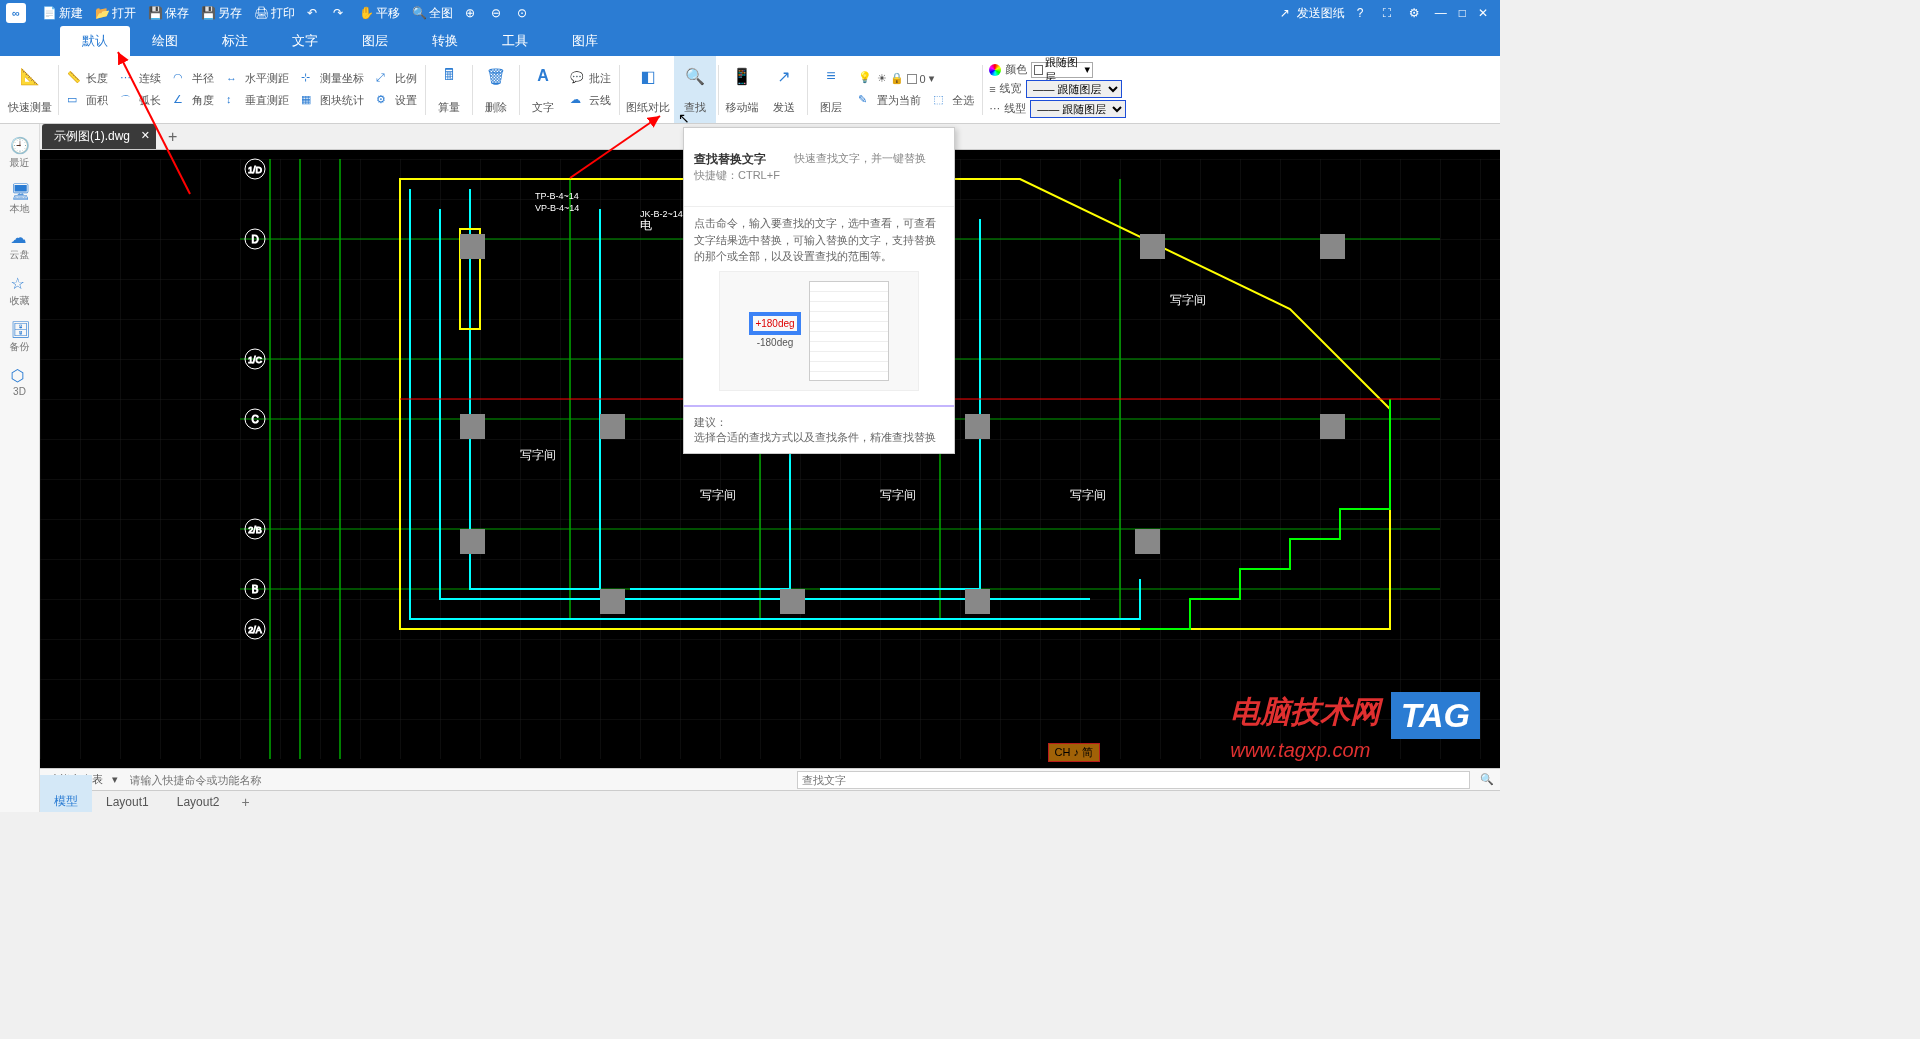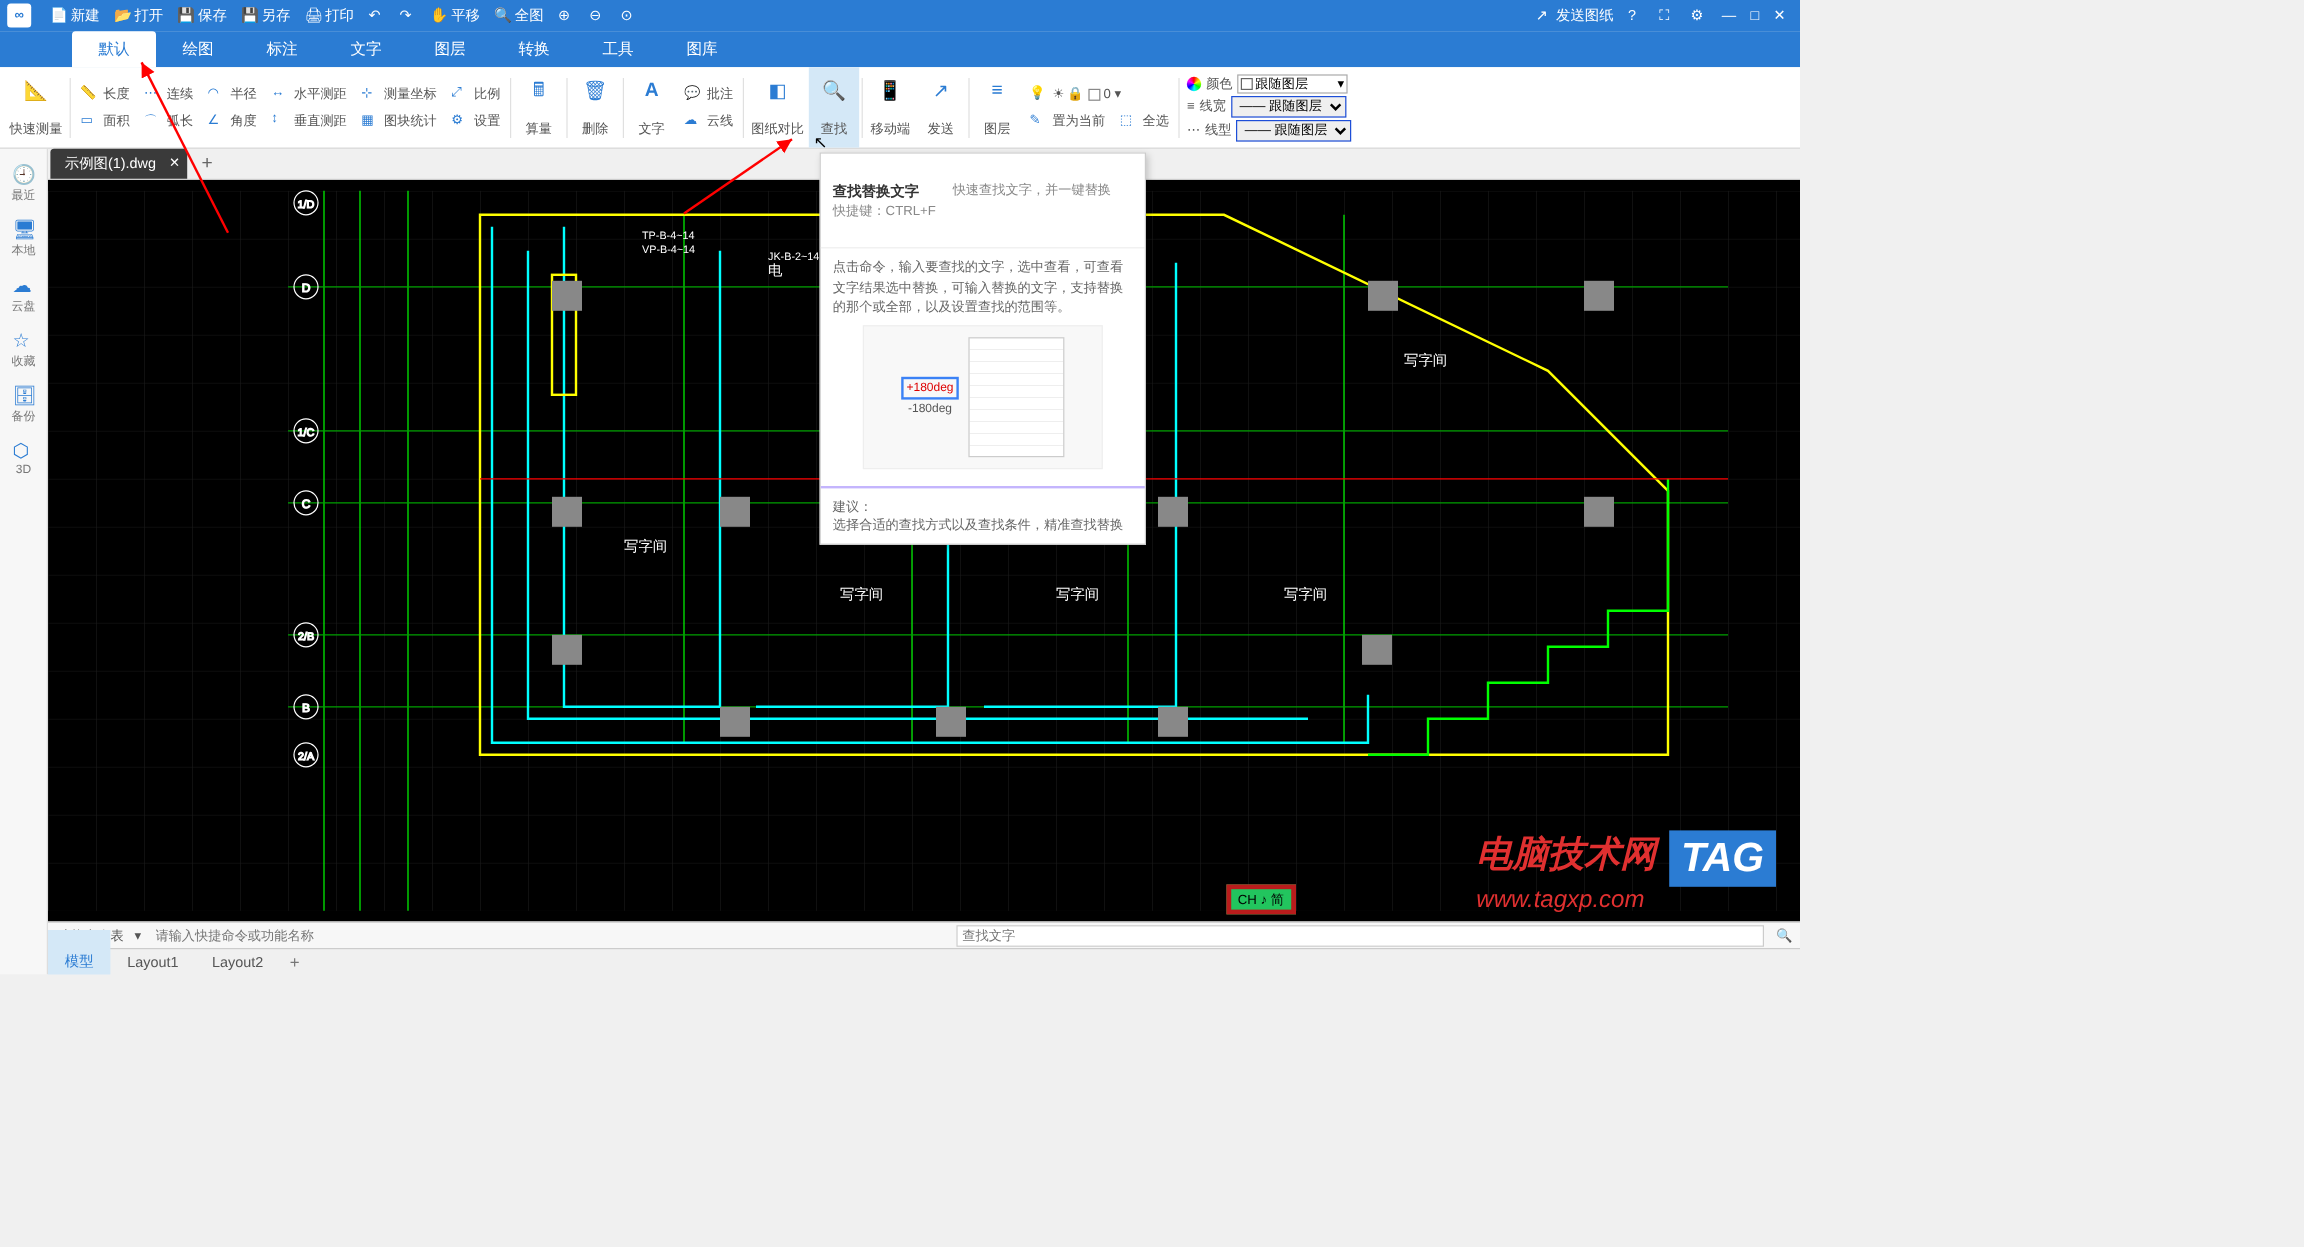--- a/index.html
+++ b/index.html
@@ -27,21 +27,21 @@
 .rsmallcol { display: flex; flex-direction: column; gap: 2px; padding: 0 2px; }
 .rsmall { display: flex; align-items: center; gap: 3px; font-size: 11px; color: #555; cursor: pointer; padding: 2px 4px; }
 .rsmall .sicon { width: 16px; height: 16px; color: #2b7cd3; }
 .rgroup.highlight { background: #d4e8f7; }
 
 
 .propcol { display: flex; flex-direction: column; gap: 2px; padding: 0 4px; }
 .proprow { display: flex; align-items: center; gap: 4px; font-size: 11px; }
 .proprow .plabel { color: #555; }
 .proprow select, .proprow .pselect { font-size: 11px; border: 1px solid #1d4ed8; height: 18px; padding: 0 2px; }
-.colorswatch { width: 92px; height: 16px; border: 1px solid #aaa; display: flex; align-items: center; padding: 0 2px; gap: 2px; }
+.colorswatch { width: 62px; height: 16px; border: 1px solid #aaa; display: flex; align-items: center; padding: 0 2px; gap: 2px; }
 .colorswatch .sq { width: 10px; height: 10px; border: 1px solid #666; }
 
 
 .leftside { position: absolute; left: 0; top: 124px; width: 40px; bottom: 0; background: #f7f7f7; border-right: 1px solid #ddd; display: flex; flex-direction: column; align-items: center; padding-top: 6px; }
 .sideitem { display: flex; flex-direction: column; align-items: center; gap: 2px; padding: 6px 0; cursor: pointer; color: #2b7cd3; width: 100%; }
 .sideitem .silabel { font-size: 10px; color: #777; }
 .sideitem .siicon { width: 18px; height: 18px; }
 
 
 .filetabs { position: absolute; left: 40px; top: 124px; right: 0; height: 26px; background: #f0f0f0; display: flex; align-items: center; border-bottom: 1px solid #ccc; }
@@ -66,21 +66,21 @@
 
 
 .redarrow { position: absolute; z-index: 5; pointer-events: none; }
 
 
 .cmdbar { position: absolute; left: 40px; bottom: 22px; right: 0; height: 22px; background: #f7f7f7; border-top: 1px solid #ccc; display: flex; align-items: center; font-size: 11px; }
 .cmdbar .cmdlabel { padding: 0 8px; color: #555; display:flex; align-items:center; gap:9px;}
 .cmdbar input { flex: 1; border: none; background: transparent; font-size: 11px; padding: 2px 4px; color: #999; }
 .cmdbar .rightinput { width: 140px; border: 1px solid #ccc; margin-right: 4px; background:#fff; }
 
-.inputhint { position:absolute; right: 420px; bottom: 50px; background:#22c55e; border:4px solid #b91c1c; font-size:11px; padding:1px 6px; }
+.inputhint { position:absolute; right: 400px; bottom: 50px; background:#a16207; border:1px solid #b91c1c; font-size:11px; padding:1px 6px; }
 
 
 .layouttabs { position: absolute; left: 40px; bottom: 0; right: 0; height: 22px; background: #f0f0f0; border-top: 1px solid #ccc; display: flex; align-items: center; font-size: 12px; }
 .layouttabs .ltab { padding: 18px 14px; cursor: pointer; color: #555; }
 .layouttabs .ltab.active { background: #d4e8f7; color: #2b7cd3; }
 .layouttabs .addl { padding: 0 8px; font-size: 14px; color: #777; cursor: pointer; }
 
 
 .watermark { position: absolute; right: 20px; bottom: 50px; z-index: 20; text-align: left; pointer-events: none; }
 .watermark .wm1 { font-size: 30px; font-weight: bold; color: #e03030; font-style: italic; }
@@ -468,21 +468,21 @@
     <div class="ttleft">
       <div class="tttitle">查找替换文字</div>
       <div class="ttshort">快捷键：CTRL+F</div>
     </div>
     <div class="ttdesc-short">快速查找文字，并一键替换</div>
   </div>
   <div class="ttbody">
     <div>点击命令，输入要查找的文字，选中查看，可查看文字结果选中替换，可输入替换的文字，支持替换的那个或全部，以及设置查找的范围等。</div>
     <div class="ttimg">
       <div style="font-size:10px;text-align:center;">
-        <div style="color:#d00;border:2px solid #3b82f6;padding:0 2px;display:inline-block;">+180deg</div><br>
+        <div style="color:#d00;border:4px solid #3b82f6;padding:0 2px;display:inline-block;">+180deg</div><br>
         <div style="color:#555;">-180deg</div>
       </div>
       <div style="width:80px;height:100px;border:1px solid #ccc;margin-left:8px;background:repeating-linear-gradient(#fff,#fff 9px,#eee 9px,#eee 10px);"></div>
     </div>
   </div>
   <div class="ttfoot">
     <span>建议：</span><br>
     <span>选择合适的查找方式以及查找条件，精准查找替换</span>
   </div>
 </div>

